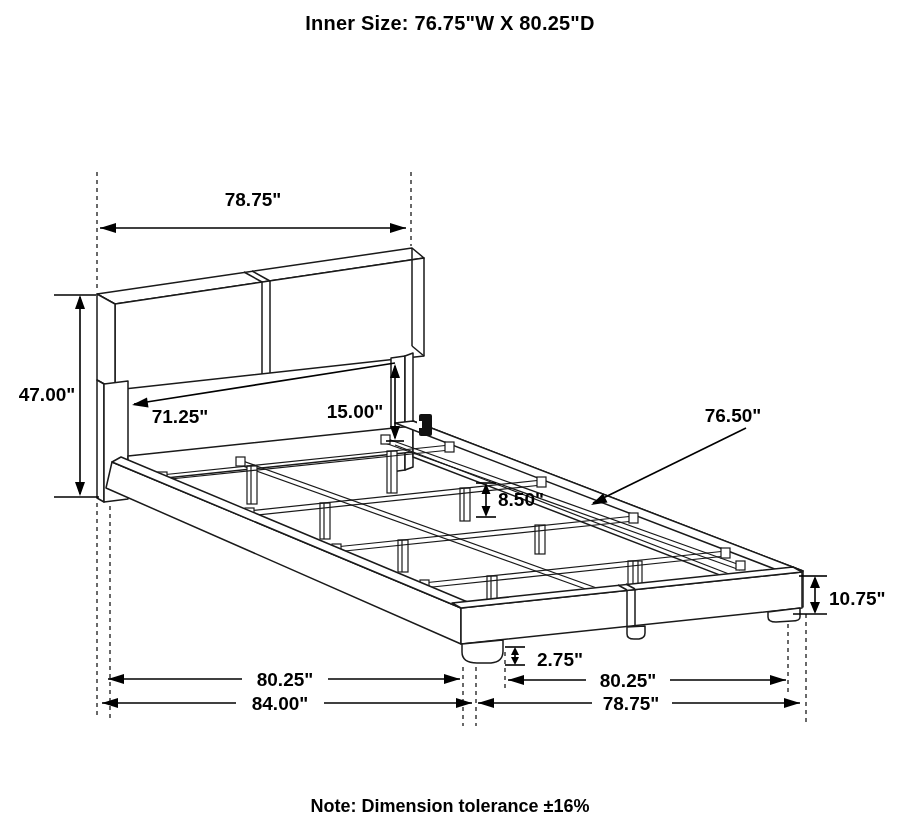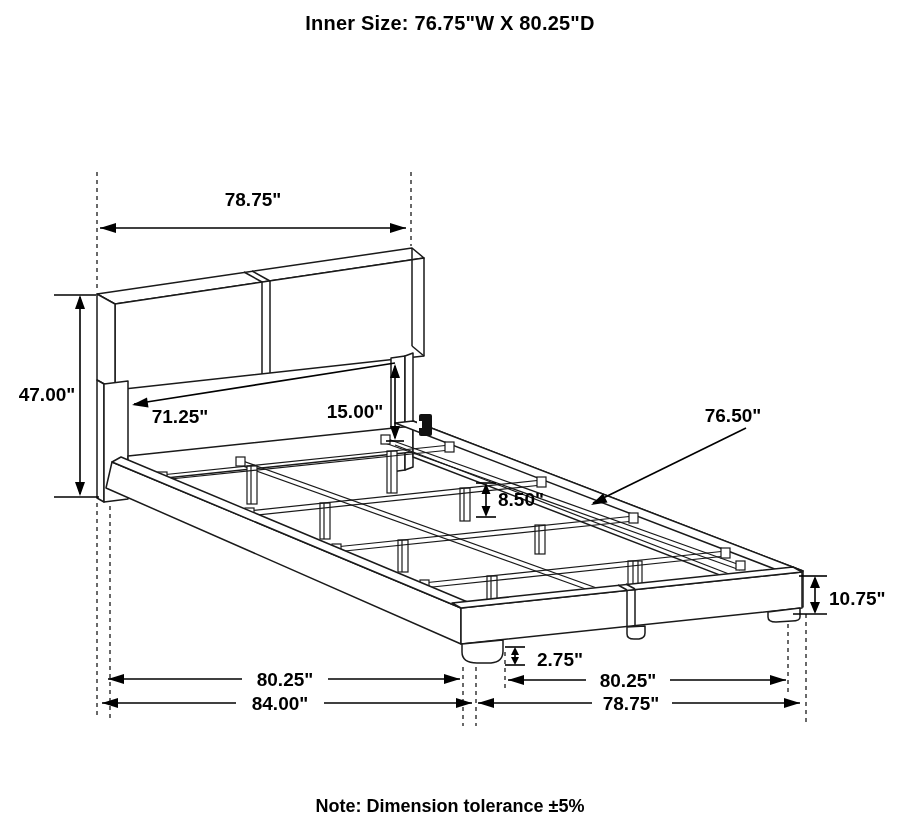--- a/index.html
+++ b/index.html
@@ -268,14 +268,14 @@
         <line class="dim" x1="478" y1="703" x2="592" y2="703"></line>
         <line class="dim" x1="672" y1="703" x2="800" y2="703"></line>
         <polygon class="ah" points="478,703 494,698 494,708"></polygon>
         <polygon class="ah" points="800,703 784,698 784,708"></polygon>
         <text class="dimtxt" x="631" y="710" text-anchor="middle">78.75"</text>
       </g>
 
     </g>
   </svg>
 
-  <div class="note">Note: Dimension tolerance ±5%</div>
+  <div class="note">Note: Dimension tolerance ±16%</div>
 </div>
 
 </body></html>

